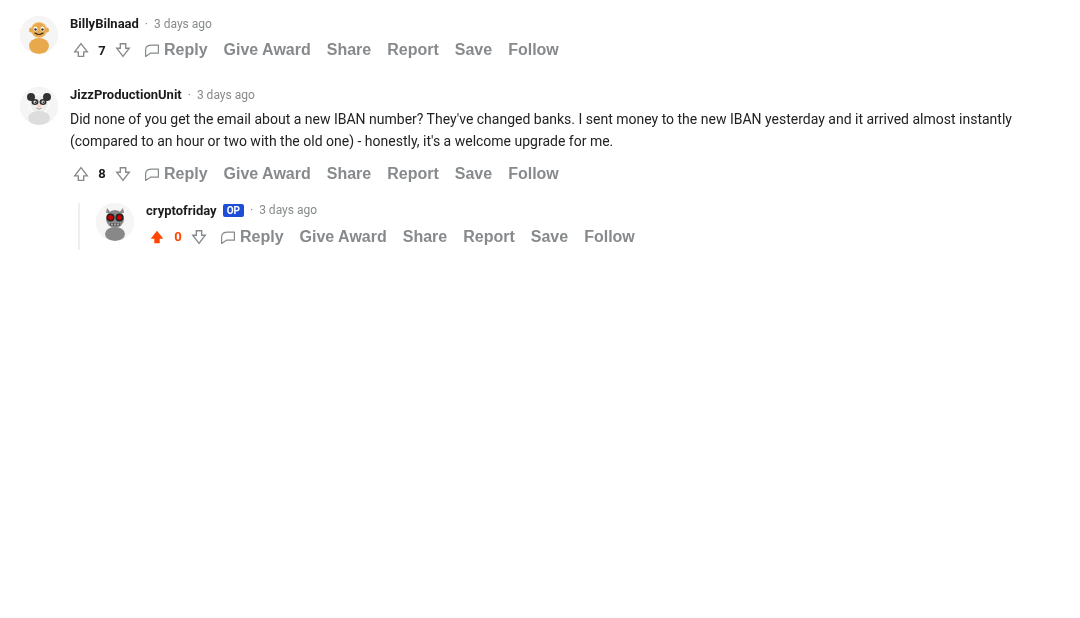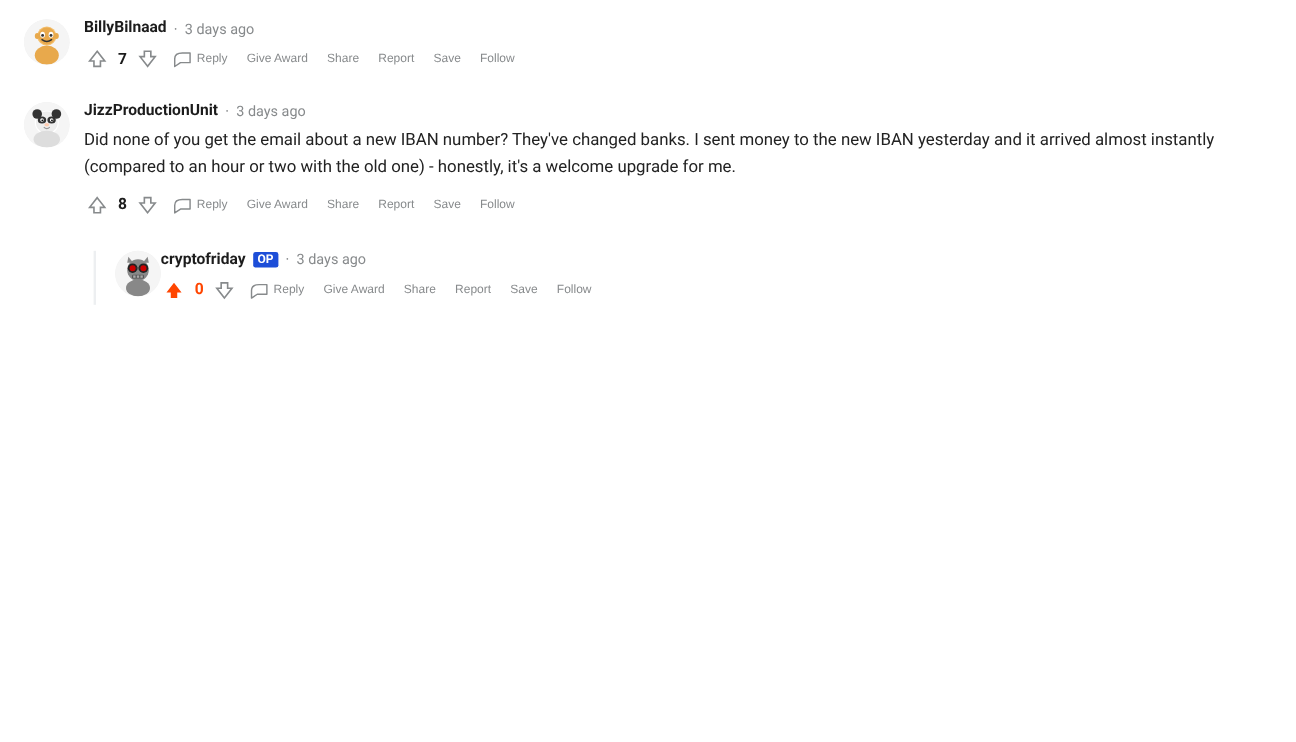--- a/index.html
+++ b/index.html
@@ -97,41 +97,42 @@
       text-align: center;
     }
     .vote-count.upvoted {
       color: #ff4500;
     }
     .action-btn {
       background: none;
       border: none;
       cursor: pointer;
       color: #878a8c;
-      font-size: 10px;
-      font-weight: 400;
+      font-size: 16px;
+      font-weight: 700;
       padding: 4px 6px;
       border-radius: 2px;
       display: flex;
       align-items: center;
       gap: 4px;
       white-space: nowrap;
     }
     .action-btn svg {
       width: 16px;
       height: 16px;
     }
     .comment-indent {
       border-left: 2px solid #edeff1;
       margin-left: 8px;
       padding-left: 16px;
     }
     .nested-comment {
       display: flex;
-      margin-top: 26px;
+      gap: 12px;
+      margin-top: 16px;
     }
   </style>
 </head>
 <body>
 
 <div class="comment">
 
   <div class="comment-avatar">
     <svg viewBox="0 0 38 38" xmlns="http://www.w3.org/2000/svg">
       <circle cx="19" cy="19" r="19" fill="#f5f5f5"></circle>

